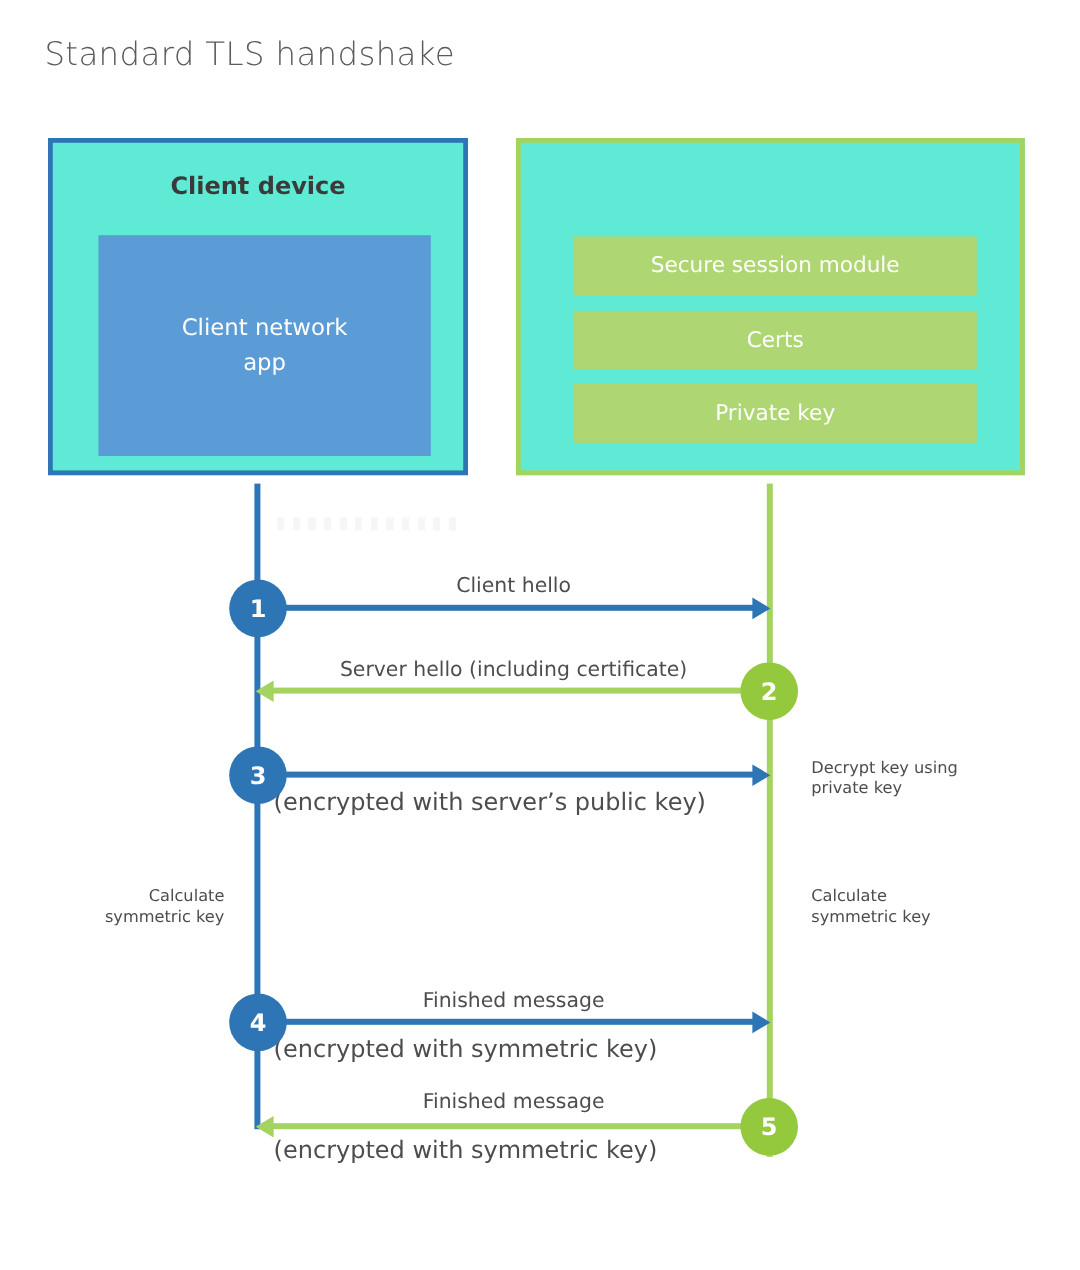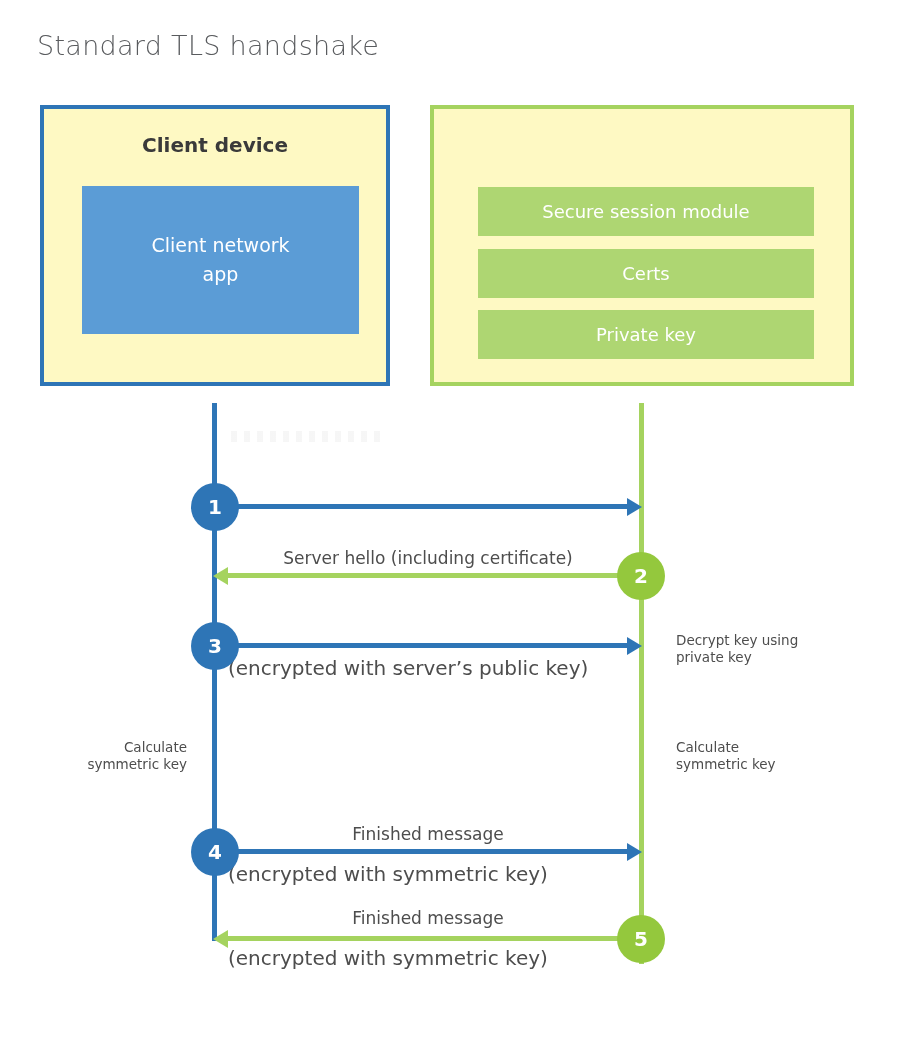--- a/index.html
+++ b/index.html
@@ -7,26 +7,26 @@
     --green-border:#a5d35f; --green-fill:#aed672; --green-circle:#94c83d;
     --text-dark:#3a3a3a; --text-gray:#4d4d4d; --title-gray:#595b5e;
   }
   *{margin:0;padding:0;box-sizing:border-box;}
   body{background:#fff;font-family:"DejaVu Sans","Liberation Sans",sans-serif;}
   .canvas{position:relative;width:900px;height:1058px;background:#ffffff;overflow:hidden;}
 
   .page-title{position:absolute;left:37px;top:30px;font-size:27px;font-weight:300;
     color:var(--title-gray);letter-spacing:.3px;}
 
-  .actor-box{position:absolute;top:105px;height:281px;background:#fef9c3;}
+  .actor-box{position:absolute;top:115px;height:281px;background:#5eead4;}
   .actor-box.client{left:40px;width:350px;border:4px solid var(--blue-border);}
   .actor-box.server{left:430px;width:424px;border:4px solid var(--green-border);}
   .actor-title{margin-top:24px;text-align:center;font-size:20px;font-weight:bold;color:var(--text-dark);}
 
-  .app-box{position:absolute;left:38px;top:77px;width:277px;height:148px;background:var(--blue-fill);
+  .app-box{position:absolute;left:38px;top:77px;width:277px;height:184px;background:var(--blue-fill);
     display:flex;align-items:center;justify-content:center;}
   .app-box span{color:#fff;font-size:19px;line-height:1.55;text-align:center;max-width:175px;}
 
   .module-bar{position:absolute;left:44px;width:336px;height:49px;background:var(--green-fill);
     color:#fff;font-size:18px;text-align:center;line-height:49px;}
 
   .vline{position:absolute;width:5px;}
   .vline.blue{left:212px;top:403px;height:538px;background:var(--blue-border);}
   .vline.green{left:639px;top:403px;height:561px;background:var(--green-border);}
 
@@ -69,20 +69,21 @@
   <div class="actor-box server">
     <div class="module-bar" style="top:78px">Secure session module</div>
     <div class="module-bar" style="top:201px">Private key</div>
     <div class="module-bar" style="top:140px">Certs</div>
   </div>
 
   <div class="vline blue"></div>
   <div class="vline green"></div>
   <div class="faint-dashes"></div>
 
+  <div class="msg-label" style="top:478px">Client hello</div>
   <div class="shaft blue" style="left:215px;top:504px;width:414px"></div>
   <div class="head right-blue" style="left:627px;top:498px"></div>
   <div class="circle blue" style="left:191px;top:483px">
     <span>1</span>
   </div>
 
   <div class="msg-label" style="top:548px">Server hello (including certificate)</div>
   <div class="shaft green" style="left:227px;top:573px;width:414px"></div>
   <div class="head left-green" style="left:213px;top:567px"></div>
   <div class="circle green" style="left:617px;top:552px">

